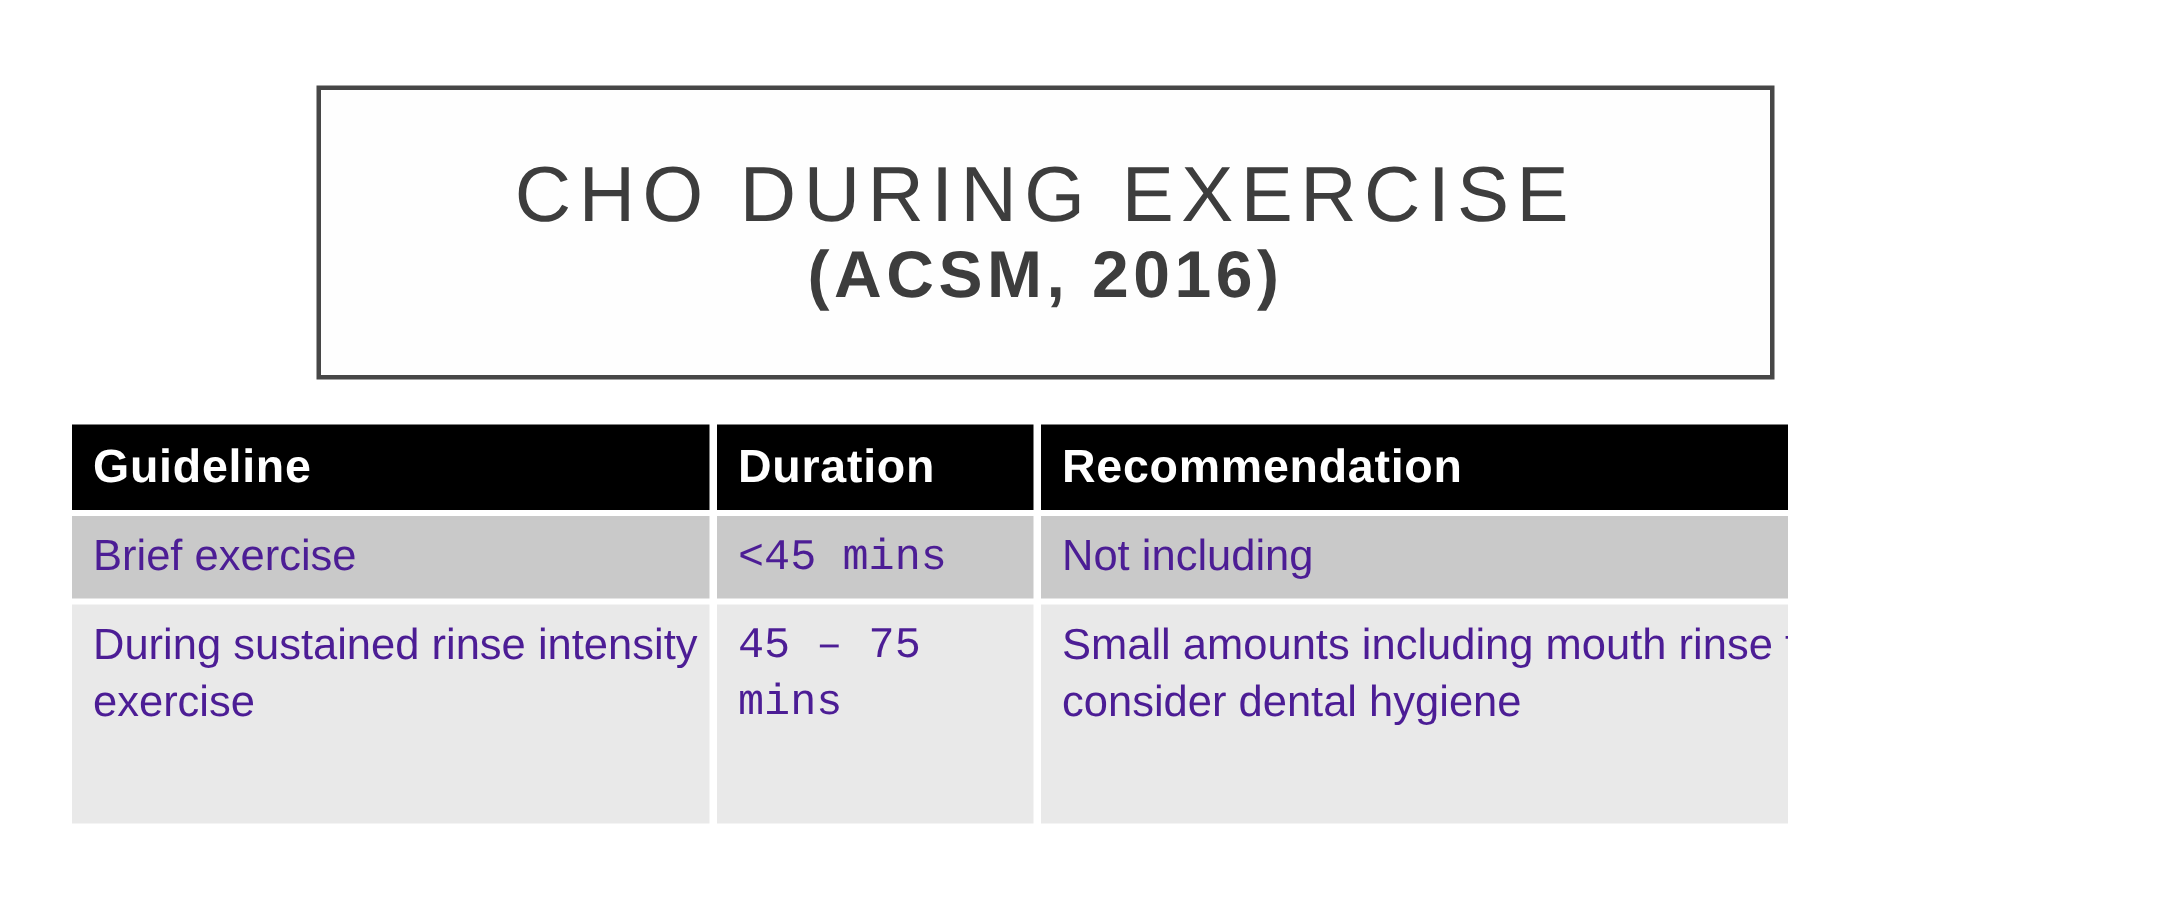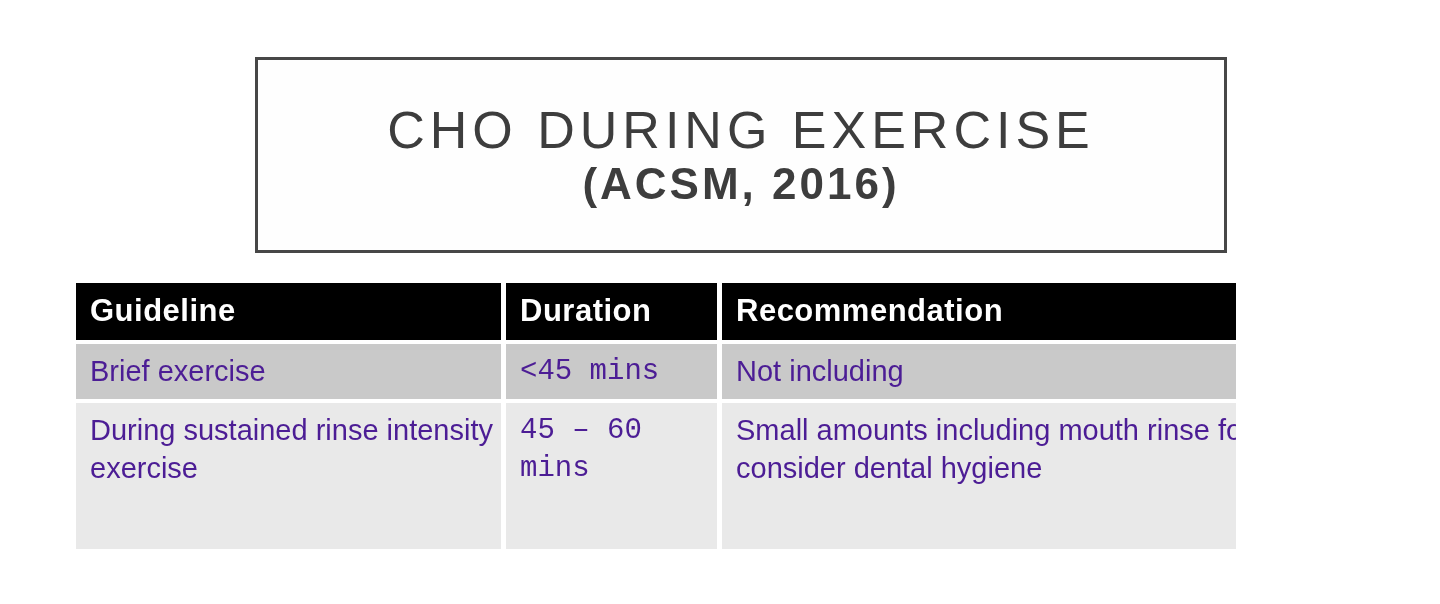--- a/index.html
+++ b/index.html
@@ -7,21 +7,20 @@
     padding: 0;
     background: #ffffff;
     font-family: "Liberation Sans", sans-serif;
   }
   .canvas {
     position: relative;
     width: 1192px;
     height: 604px;
     background: #ffffff;
     overflow: hidden;
-    margin-left: 44px;
   }
 
   
   .title-box {
     position: absolute;
     left: 211px;
     top: 57px;
     width: 966px;
     height: 190px;
     border: 3px solid #474747;
@@ -44,21 +43,21 @@
     font-size: 44px;
     letter-spacing: 3px;
     font-weight: 700;
     line-height: 1.15;
     white-space: nowrap;
   }
 
   
   .rec-table {
     position: absolute;
-    left: 32px;
+    left: 48px;
     top: 283px;
     display: grid;
     grid-template-columns: 425px 211px 720px;
     grid-template-rows: 57px 55px 146px;
     column-gap: 5px;
     row-gap: 4px;
   }
   .cell {
     display: flex;
     align-items: center;
@@ -105,17 +104,17 @@
 
     <div class="cell header">Guideline</div>
     <div class="cell header">Duration</div>
     <div class="cell header">Recommendation</div>
 
     <div class="cell row1">Brief exercise</div>
     <div class="cell row1 duration-cell">&lt;45 mins</div>
     <div class="cell row1 rec-cell">Not including</div>
 
     <div class="cell row2">During sustained rinse intensity exercise</div>
-    <div class="cell row2 duration-cell">45 – 60 mins</div>
+    <div class="cell row2 duration-cell">45 – 75 mins</div>
     <div class="cell row2 rec-cell">Small amounts including mouth rinse for 10s, consider dental hygiene</div>
   </div>
 
 </div>
 
 </body></html>

